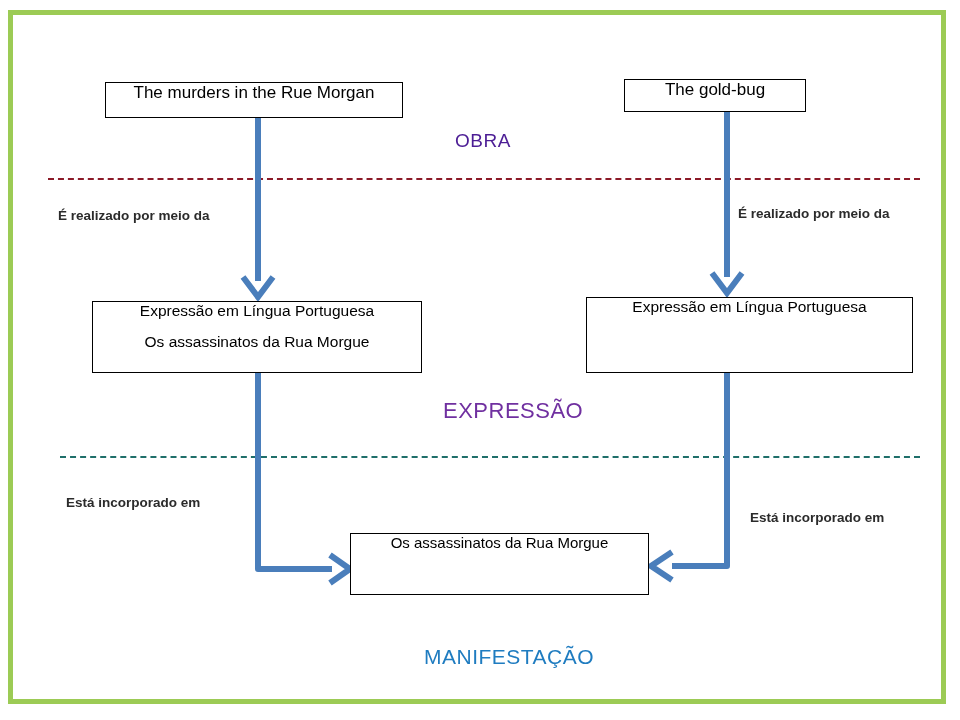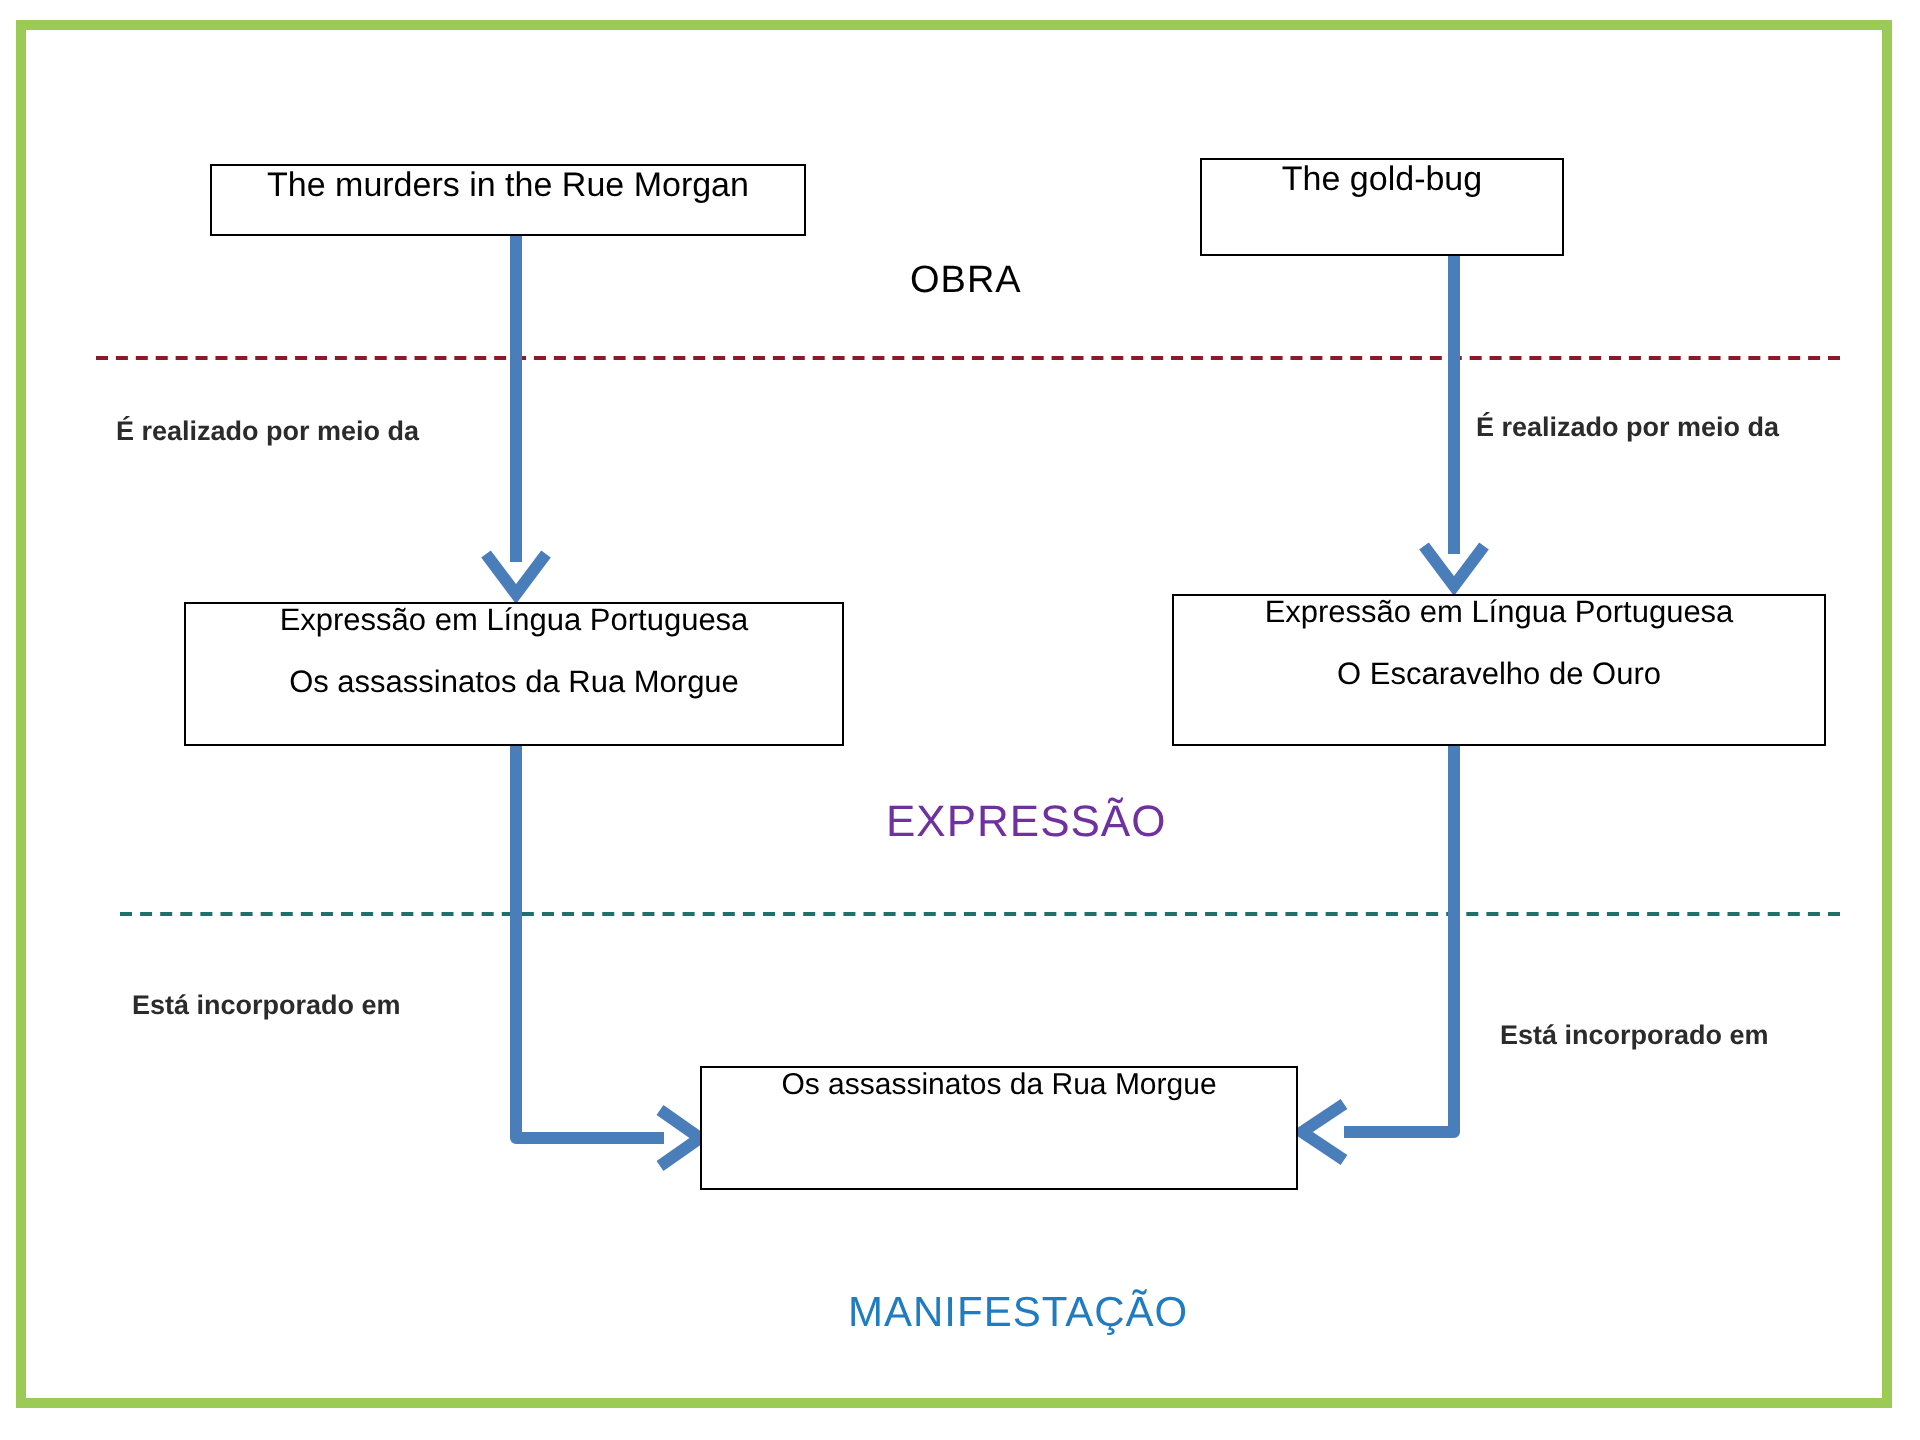--- a/index.html
+++ b/index.html
@@ -53,24 +53,24 @@
   }
 
   #box-work-left {
     left: 105px;
     top: 82px;
     width: 298px;
     height: 36px;
     font-size: 17px;
   }
   #box-work-right {
-    left: 600px;
+    left: 624px;
     top: 79px;
     width: 182px;
-    height: 49px;
+    height: 33px;
     font-size: 17px;
   }
   #box-expr-left {
     left: 92px;
     top: 301px;
     width: 330px;
     height: 72px;
     font-size: 15.5px;
   }
   #box-expr-right {
@@ -98,21 +98,21 @@
   
   .tier-label {
     position: absolute;
     white-space: nowrap;
     z-index: 5;
   }
   #label-obra {
     left: 455px;
     top: 130px;
     font-size: 19px;
-    color: #000000;
+    color: #4c1d95;
     letter-spacing: 0.5px;
   }
   #label-expressao {
     left: 443px;
     top: 398px;
     font-size: 22px;
     color: #7030a0;
     letter-spacing: 0.5px;
   }
   #label-manifestacao {
@@ -217,20 +217,19 @@
     <span class="line">The gold-bug</span>
   </div>
 
   <div class="node-box" id="box-expr-left">
     <span class="line">Expressão em Língua Portuguesa</span>
     <span class="line">Os assassinatos da Rua Morgue</span>
   </div>
 
   <div class="node-box" id="box-expr-right">
     <span class="line">Expressão em Língua Portuguesa</span>
-    <span class="line">O Escaravelho de Ouro</span>
   </div>
 
   <div class="node-box" id="box-manifest">
     <span class="line">Os assassinatos da Rua Morgue</span>
   </div>
 
 </div>
 
 </body></html>

